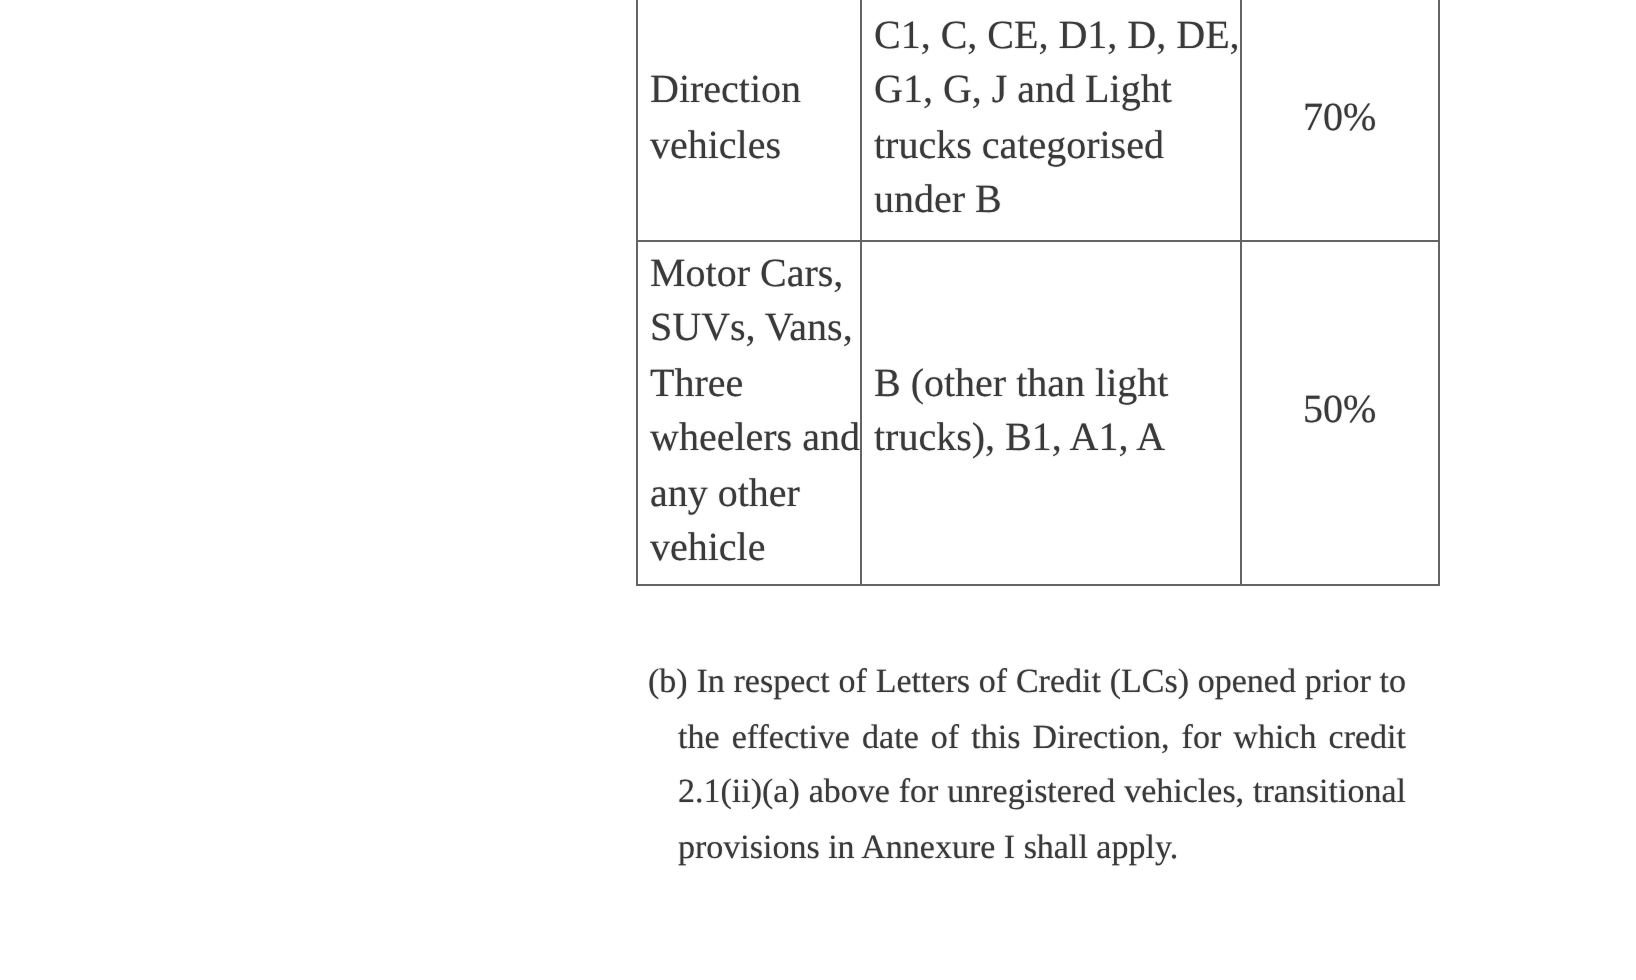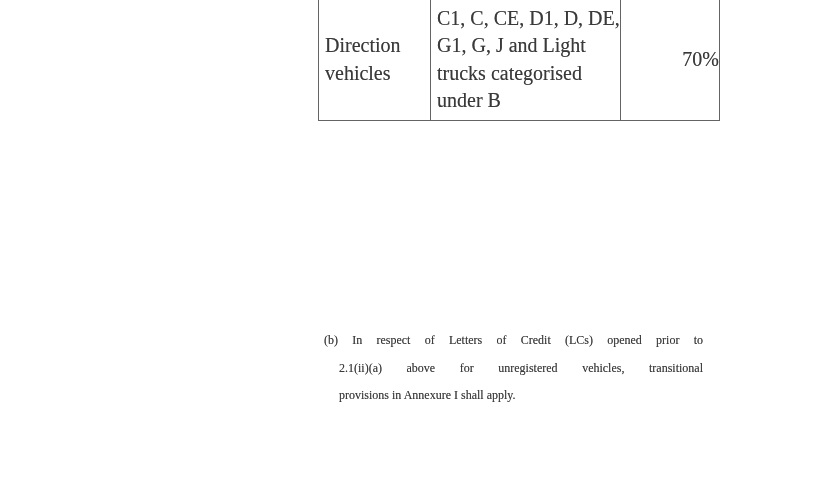--- a/index.html
+++ b/index.html
@@ -39,28 +39,28 @@
     color: var(--text, #3a3a3a);
     text-shadow: 0 0 0.6px rgba(60,60,60,0.55);
   }
   .ltv-table tr.row1 { height: 120px; }
   .ltv-table tr.row2 { height: 172px; }
   .ltv-table tr.row1 td { border-top: none; }   
   td.cat, td.cls {
     white-space: pre;          
     padding-left: 6px;
   }
-  td.pct { text-align: right; }
+  td.pct { text-align: center; }
   
   .para {
     position: absolute;
     left: 324px;
     top: 327px;
     width: 379px;
-    font-size: 12px;
+    font-size: 17px;
     line-height: 27.6px;
     text-shadow: 0 0 0.6px rgba(60,60,60,0.55);
   }
   .pline {
     text-align: justify;
     text-align-last: justify;  
   }
   .pline.cont { padding-left: 15px; }  
   .pline.last { text-align-last: left; }
 </style>
@@ -78,22 +78,34 @@
     <tbody>
       <tr class="row1">
         <td class="cat">Direction
 vehicles</td>
         <td class="cls">C1, C, CE, D1, D, DE,
 G1, G, J and Light
 trucks categorised
 under B</td>
         <td class="pct">70%</td>
       </tr>
+      <tr class="row2">
+        <td class="cat">Motor Cars,
+SUVs, Vans,
+Three
+wheelers and
+any other
+vehicle</td>
+        <td class="cls">B (other than light
+trucks), B1, A1, A</td>
+        <td class="pct">50%</td>
+      </tr>
     </tbody>
   </table>
 
   <div class="para">
     <div class="pline first">(b) In respect of Letters of Credit (LCs) opened prior to</div>
+    <div class="pline cont">the effective date of this Direction, for which credit</div>
     <div class="pline cont">2.1(ii)(a) above for unregistered vehicles, transitional</div>
     <div class="pline cont last">provisions in Annexure I shall apply.</div>
   </div>
 
 </div>
 
 </body></html>

